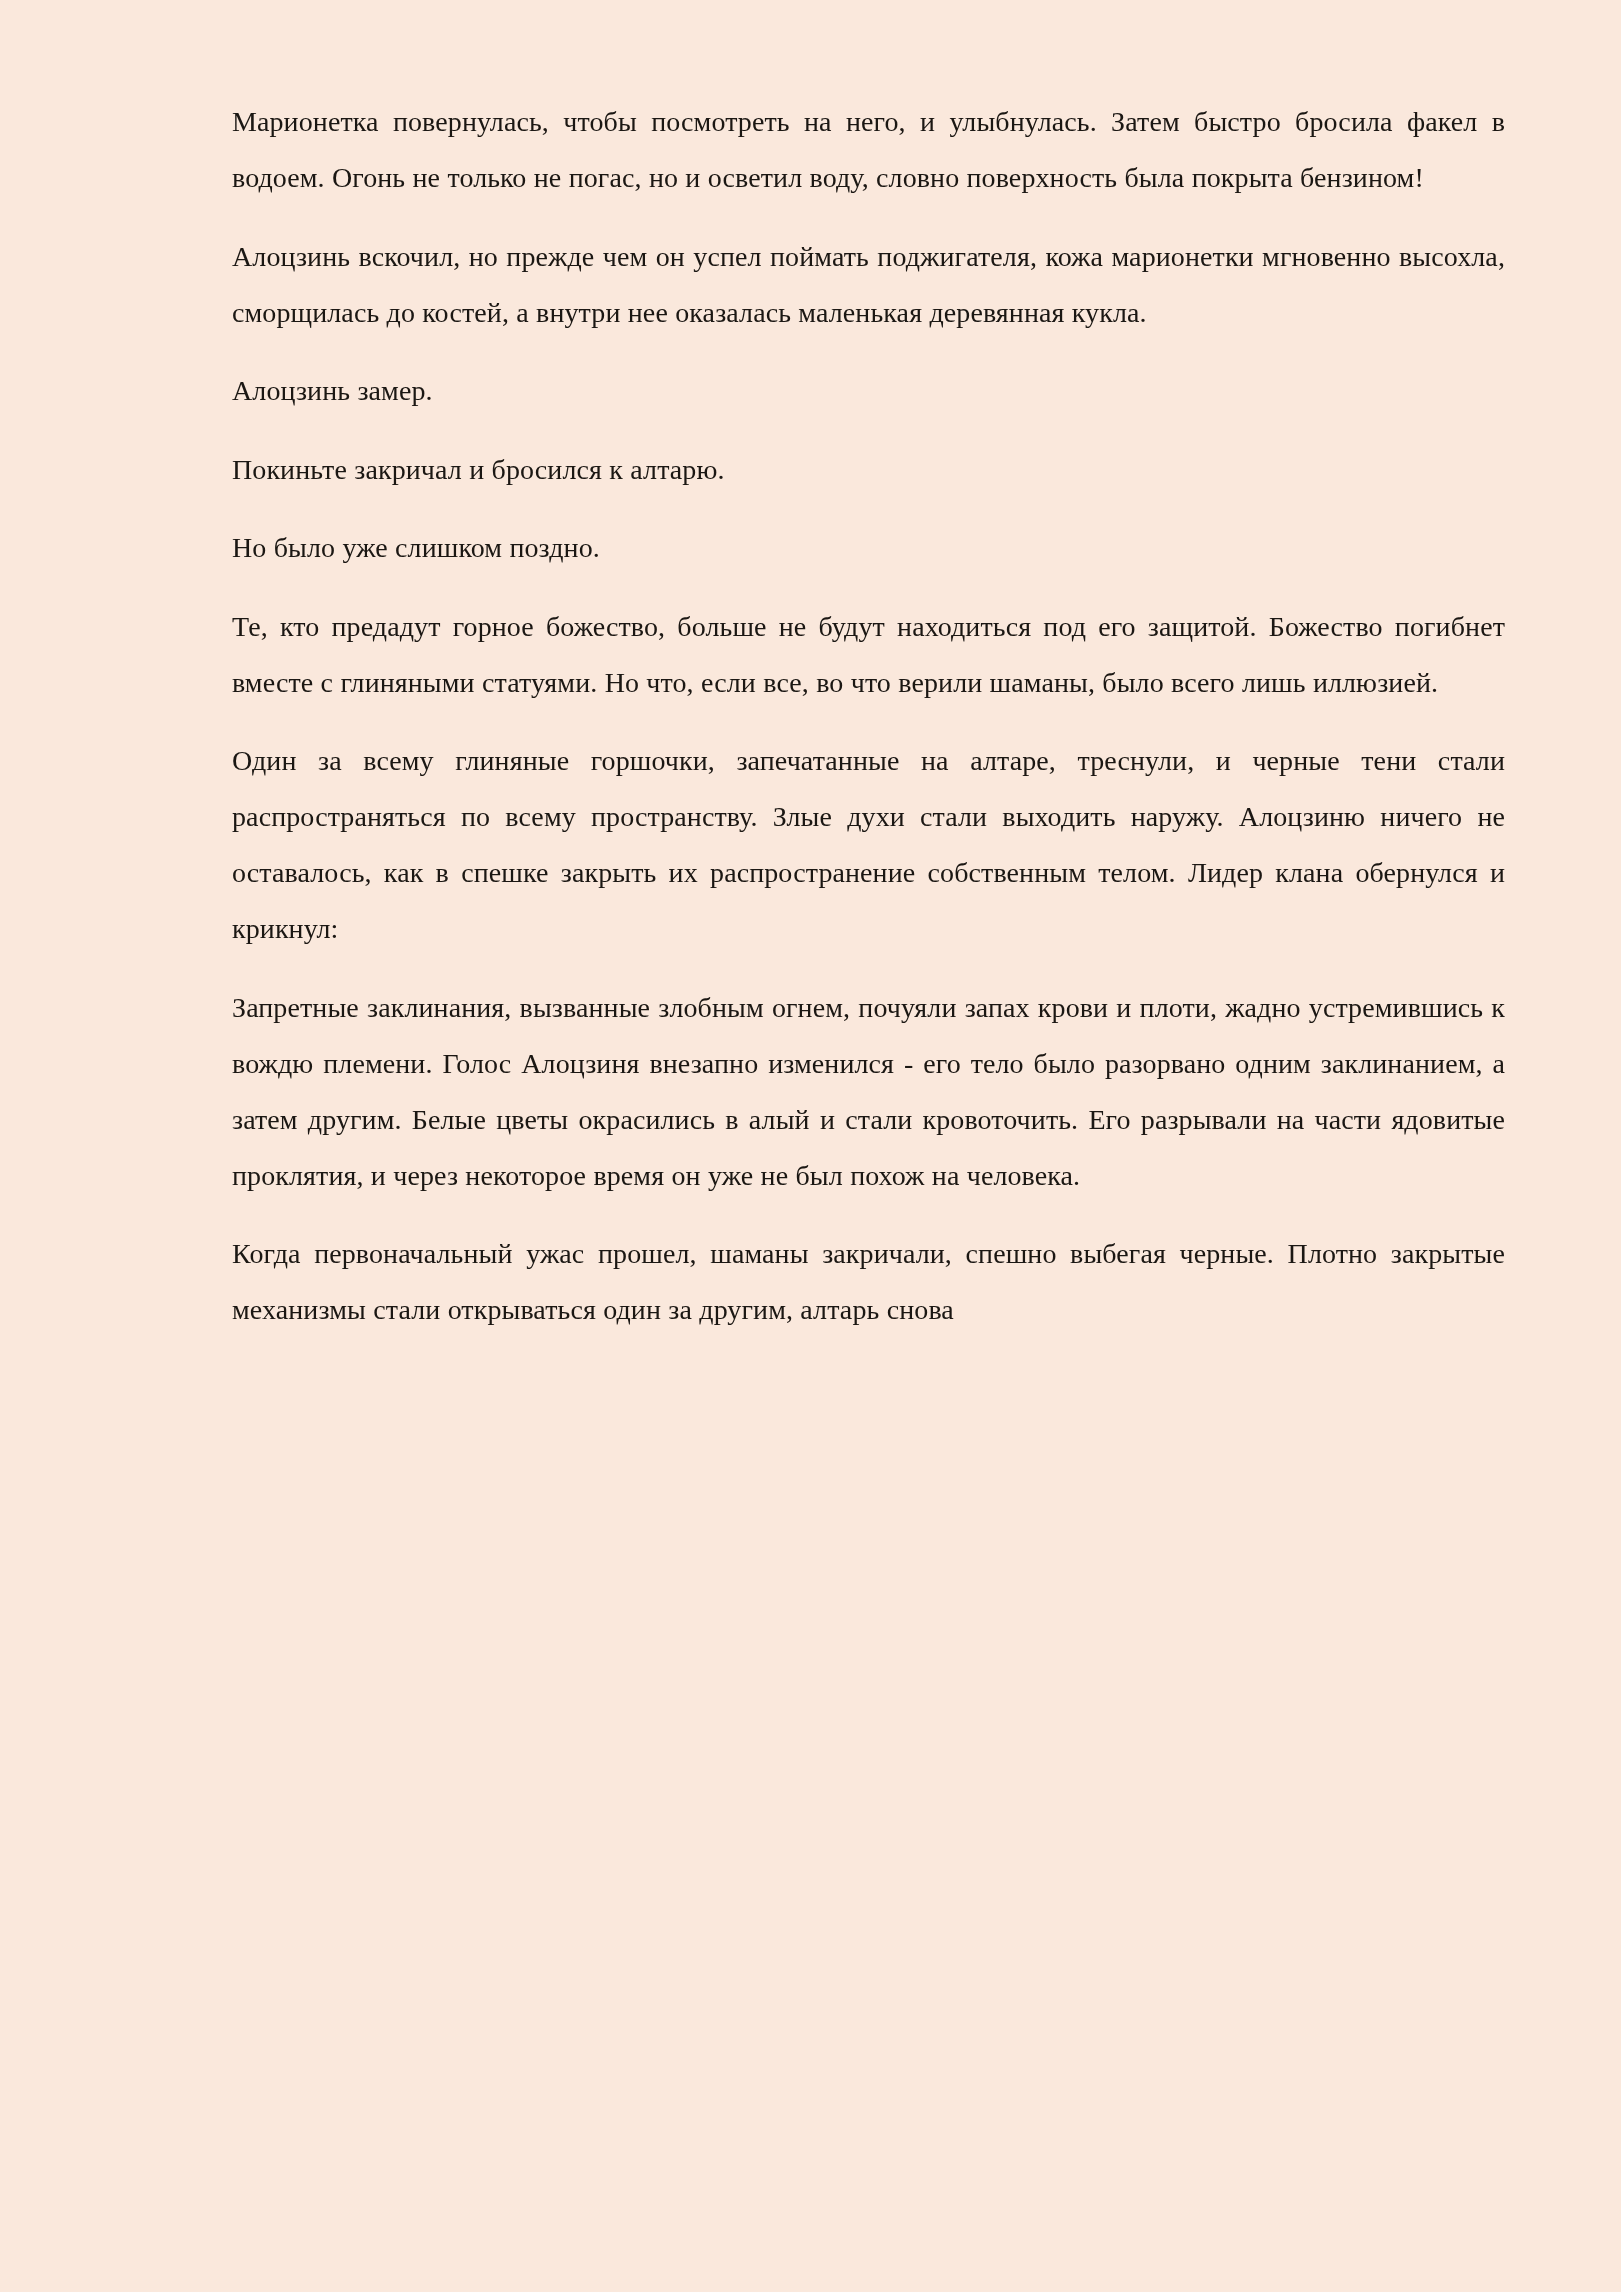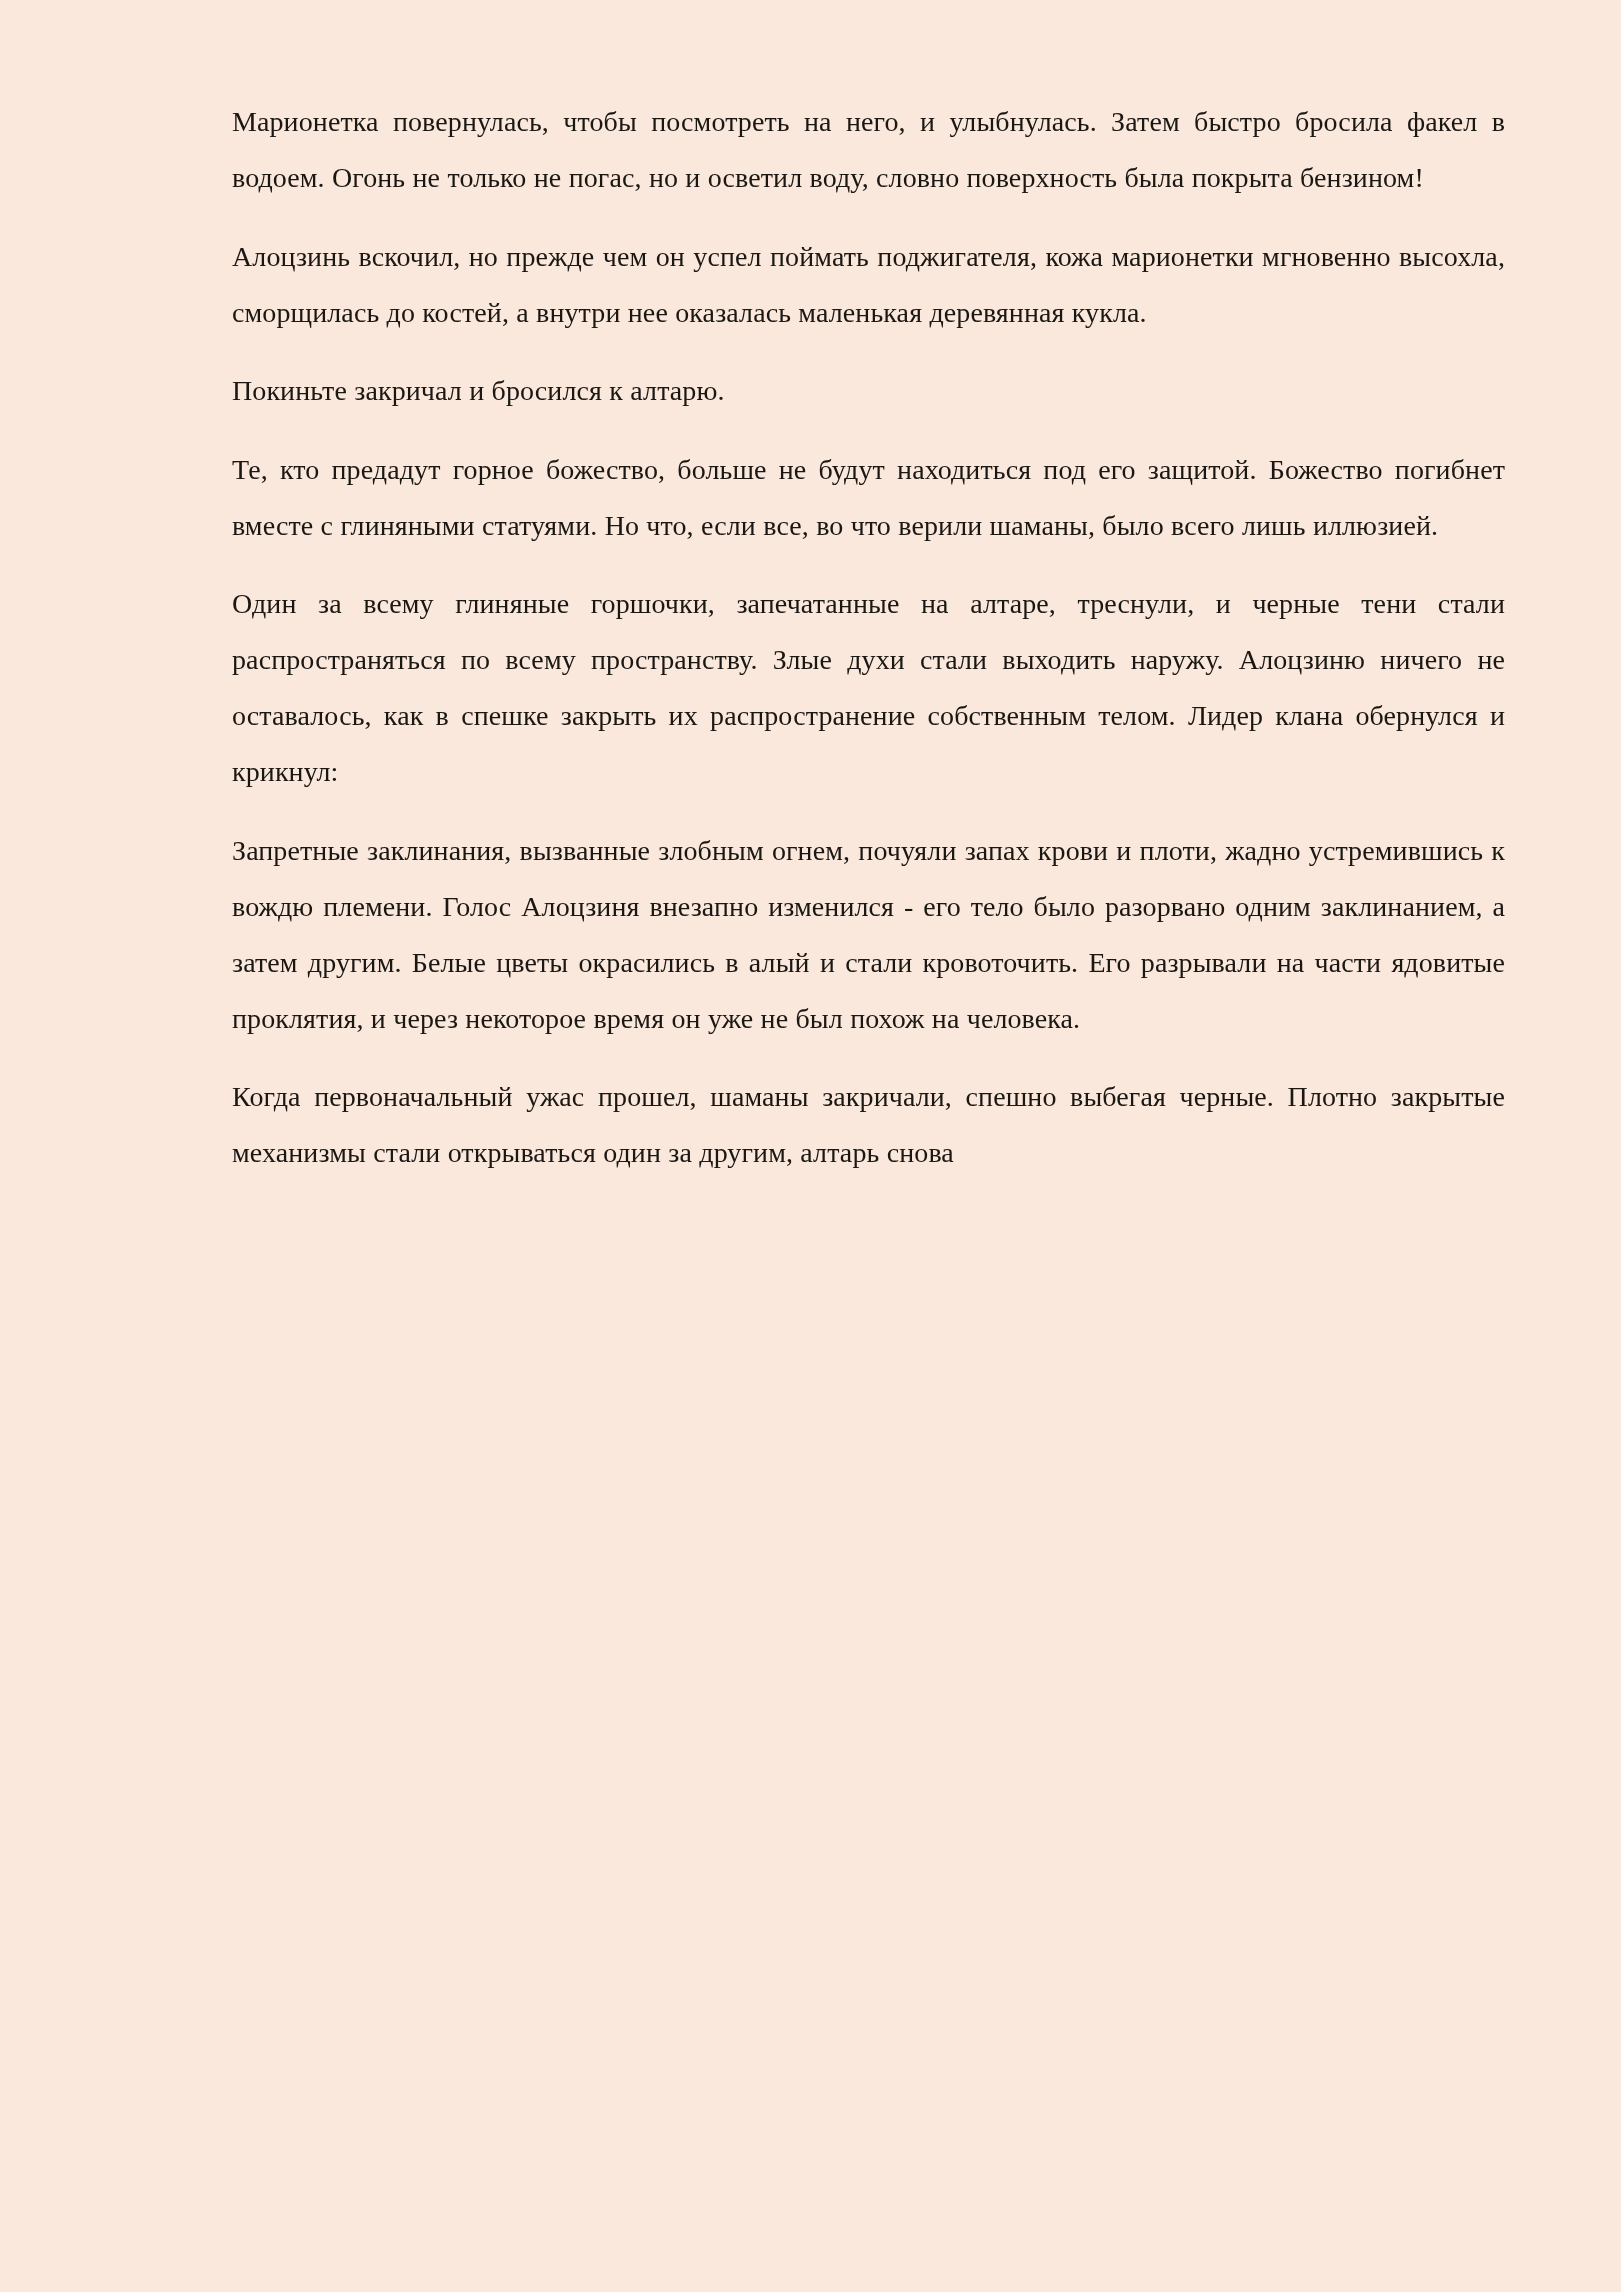--- a/index.html
+++ b/index.html
@@ -50,20 +50,22 @@
     margin-bottom: 0;
   }
 </style>
 </head>
 <body>
 
 <div class="page">
   <div class="content">
     <p class="para">Марионетка повернулась, чтобы посмотреть на него, и улыбнулась. Затем быстро бросила факел в водоем. Огонь не только не погас, но и осветил воду, словно поверхность была покрыта бензином!</p>
     <p class="para">Алоцзинь вскочил, но прежде чем он успел поймать поджигателя, кожа марионетки мгновенно высохла, сморщилась до костей, а внутри нее оказалась маленькая деревянная кукла.</p>
+    <p class="para">Алоцзинь замер.</p>
     <p class="para">Покиньте закричал и бросился к алтарю.</p>
+    <p class="para">Но было уже слишком поздно.</p>
     <p class="para">Те, кто предадут горное божество, больше не будут находиться под его защитой. Божество погибнет вместе с глиняными статуями. Но что, если все, во что верили шаманы, было всего лишь иллюзией.</p>
     <p class="para">Один за всему глиняные горшочки, запечатанные на алтаре, треснули, и черные тени стали распространяться по всему пространству. Злые духи стали выходить наружу. Алоцзиню ничего не оставалось, как в спешке закрыть их распространение собственным телом. Лидер клана обернулся и крикнул:</p>
     <p class="para">Запретные заклинания, вызванные злобным огнем, почуяли запах крови и плоти, жадно устремившись к вождю племени. Голос Алоцзиня внезапно изменился - его тело было разорвано одним заклинанием, а затем другим. Белые цветы окрасились в алый и стали кровоточить. Его разрывали на части ядовитые проклятия, и через некоторое время он уже не был похож на человека.</p>
     <p class="para">Когда первоначальный ужас прошел, шаманы закричали, спешно выбегая черные. Плотно закрытые механизмы стали открываться один за другим, алтарь снова</p>
   </div>
 </div>
 
 
 </body></html>

